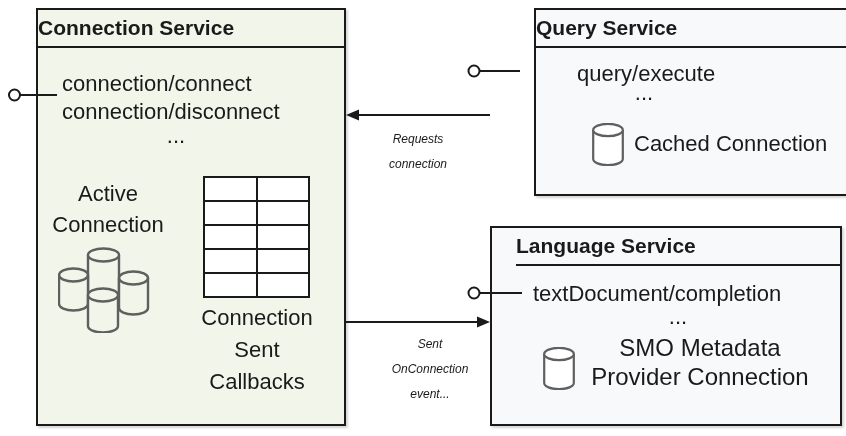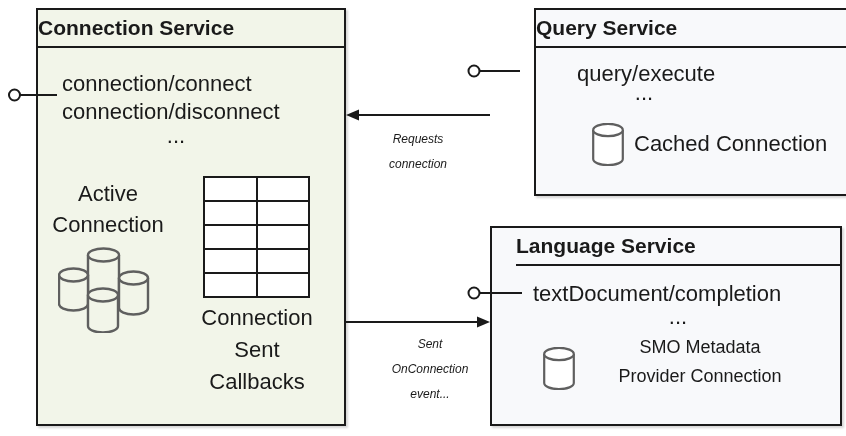--- a/index.html
+++ b/index.html
@@ -36,21 +36,21 @@
   
   .q-method      { left:41px; top:50px; }
   .q-ellipsis    { left:41px; top:69px; width:134px; text-align:center; }
   .q-icon        { left:56px; top:113px; }
   .q-cache-label { left:98px; top:121px; font-size:22px; line-height:26px; }
 
   
   .l-method      { left:41px; top:52px; }
   .l-ellipsis    { left:41px; top:75px; width:290px; text-align:center; }
   .l-icon        { left:51px; top:119px; }
-  .l-cache-label { left:88px; top:105px; width:240px; text-align:center; font-size:18px; line-height:29px; }
+  .l-cache-label { left:88px; top:105px; width:240px; text-align:center; font-size:24px; line-height:29px; }
 
   
   .arrow-label { position:absolute; width:132px; text-align:center; font-style:italic; font-size:12px; line-height:25px; }
   .request-label { left:352px; top:127px; }
   .sent-label    { left:364px; top:332px; }
 
   .overlay { position:absolute; left:0; top:0; pointer-events:none; }
 </style>
 </head>
 <body>

